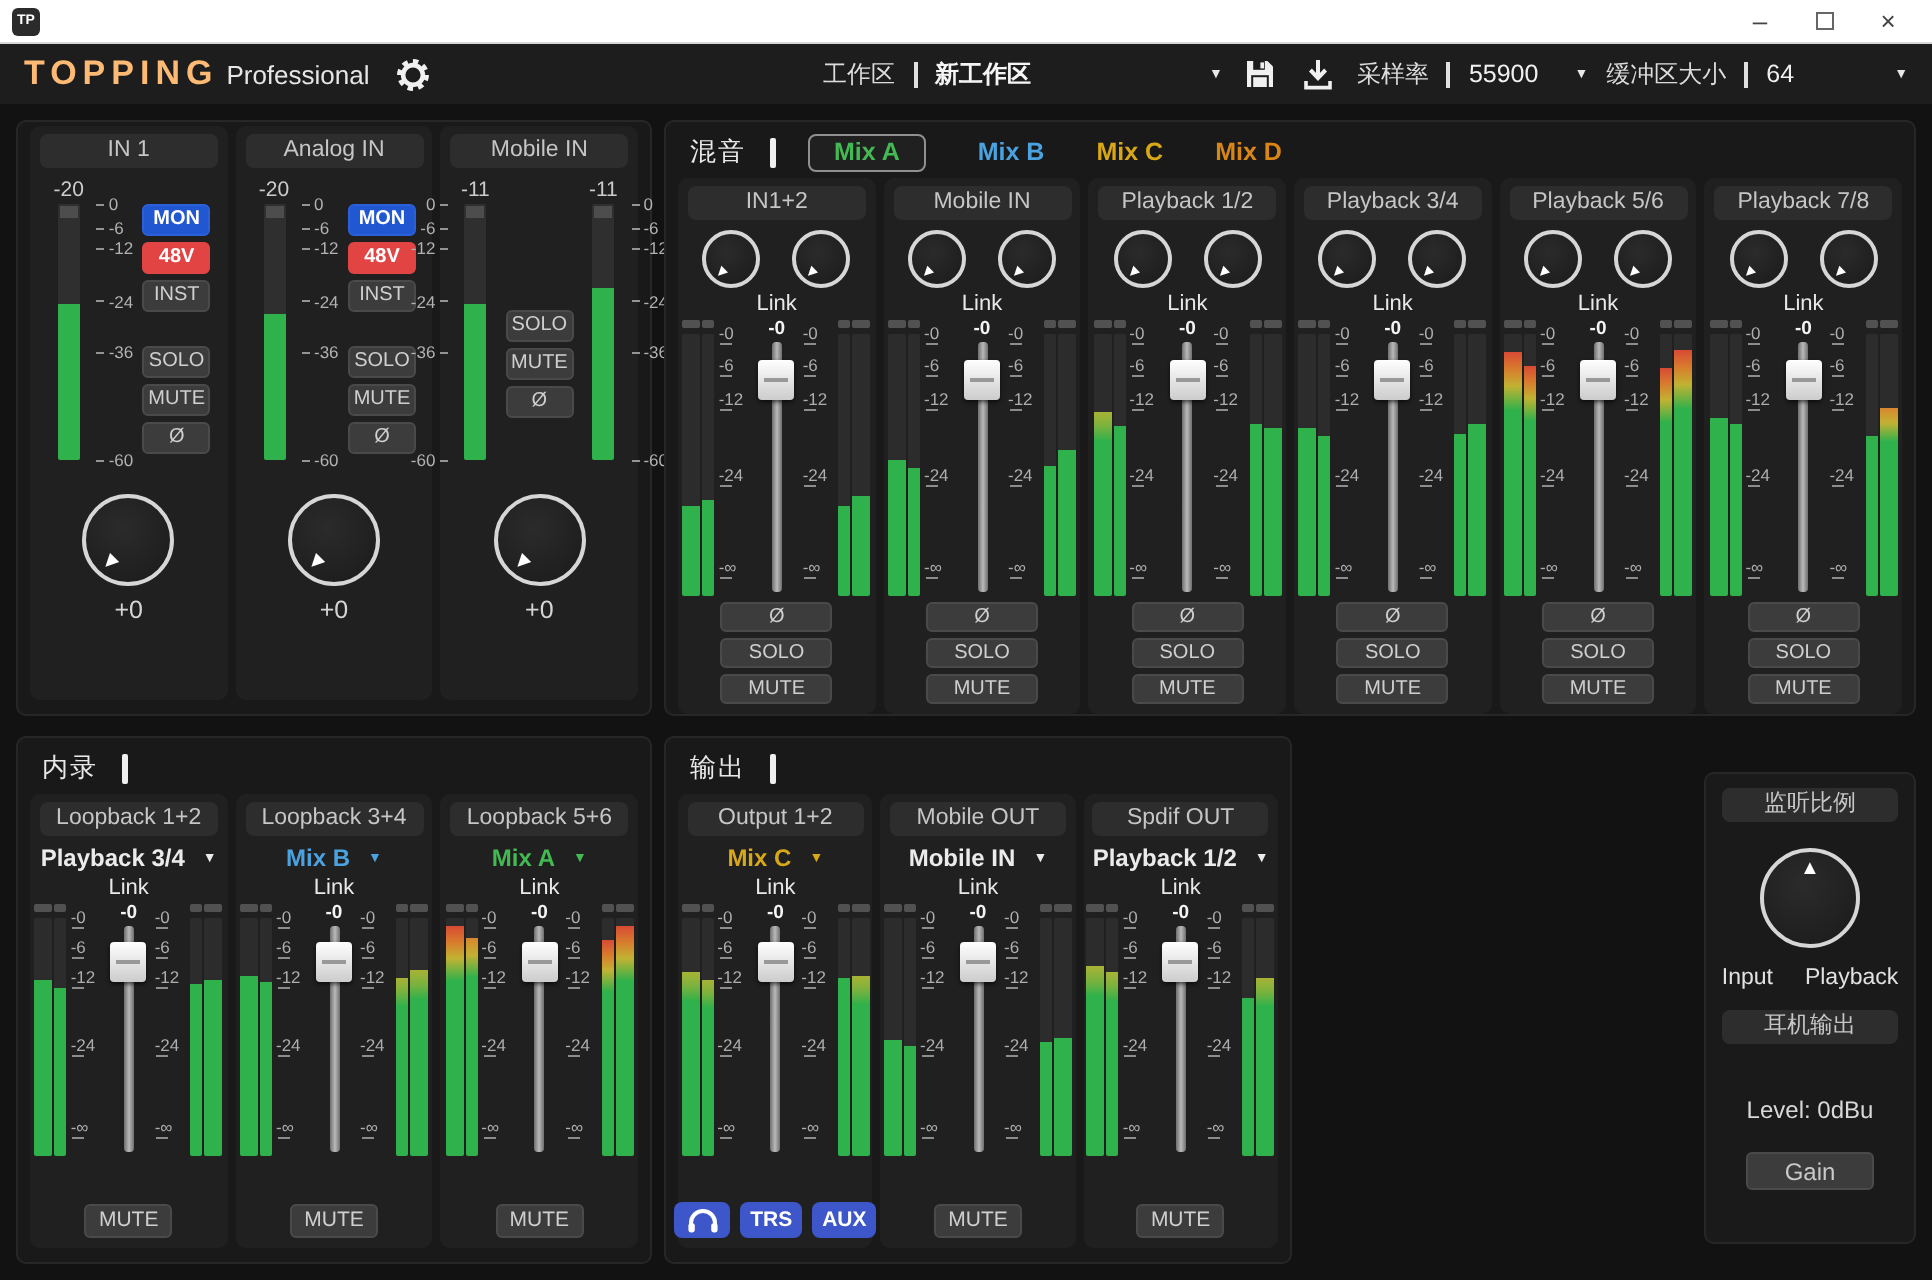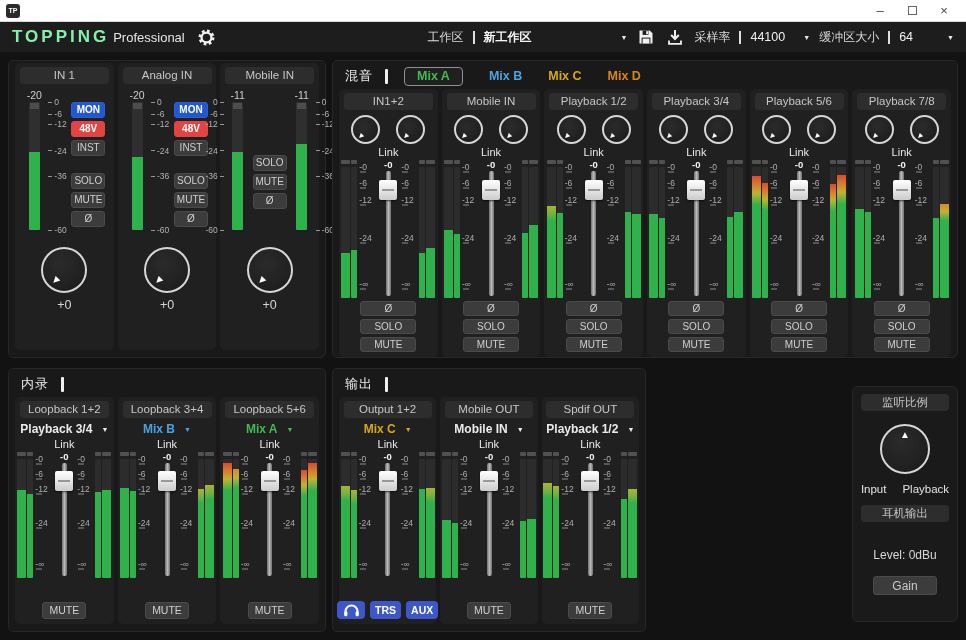--- a/index.html
+++ b/index.html
@@ -9,21 +9,21 @@
   
   .titlebar { position:absolute; left:0; top:0; width:966px; height:22px; background:#ffffff; display:flex; align-items:center; padding:0 6px; gap:6px; border-bottom:1px solid #d8d8d8; }
   .tb-logo { width:14px; height:14px; background:#2b2b2b; border-radius:3px; color:#fff; font-size:7px; font-weight:bold; display:flex; align-items:center; justify-content:center; }
   .tb-title { font-size:11.5px; font-weight:bold; color:#1a1a1a; }
   .win-controls { margin-left:auto; display:flex; height:22px; }
   .win-btn { width:32px; height:22px; display:flex; align-items:center; justify-content:center; color:#444; font-size:13px; cursor:default; }
   .win-max-box { width:9px; height:9px; border:1.2px solid #666; }
 
   
   .appbar { position:absolute; left:0; top:22px; width:966px; height:30px; background:#1d1d1d; display:flex; align-items:center; padding:0 12px; }
-  .brand { color:#86efac; font-size:17px; font-weight:bold; letter-spacing:3px; }
+  .brand { color:#fdba74; font-size:17px; font-weight:bold; letter-spacing:3px; }
   .brand-sub { color:#e6e6e6; font-size:13px; margin-left:4px; }
   .gear { margin-left:12px; display:flex; align-items:center; }
   .appbar-right { margin-left:auto; display:flex; align-items:center; gap:9px; color:#dcdcdc; font-size:12px; }
   .vdiv { width:2px; height:13px; background:#e0e0e0; }
   .ws-value { width:128px; display:flex; align-items:center; }
   .caret { font-size:7px; color:#e8e8e8; }
   .icon-btn { display:flex; align-items:center; justify-content:center; width:20px; height:20px; }
   .val-box { display:flex; align-items:center; gap:18px; font-size:12.5px; color:#f0f0f0; }
 
   
@@ -157,26 +157,26 @@
     <span class="icon-btn">
       <svg width="16" height="16" viewBox="0 0 16 16">
         <path d="M8 1v8" stroke="#f0f0f0" stroke-width="2" fill="none"></path>
         <path d="M4.2 6l3.8 4 3.8-4" fill="none" stroke="#f0f0f0" stroke-width="2"></path>
         <path d="M2 11.5v3.3h12v-3.3" fill="none" stroke="#f0f0f0" stroke-width="1.8"></path>
       </svg>
     </span>
     <span>采样率</span>
     <span class="vdiv"></span>
     <span class="val-box">
-      <span>44100</span>
+      <span>55900</span>
       <span class="caret">▼</span>
     </span>
     <span>缓冲区大小</span>
     <span class="vdiv"></span>
-    <span class="val-box" style="gap:34px">
+    <span class="val-box" style="gap:50px">
       <span>64</span>
       <span class="caret">▼</span>
     </span>
   </div>
 </div>
 
 <div class="panel" id="sec-input">
   <div class="strips" id="input-strips">
       <div class="strip">
         <div class="pill">IN 1</div>

